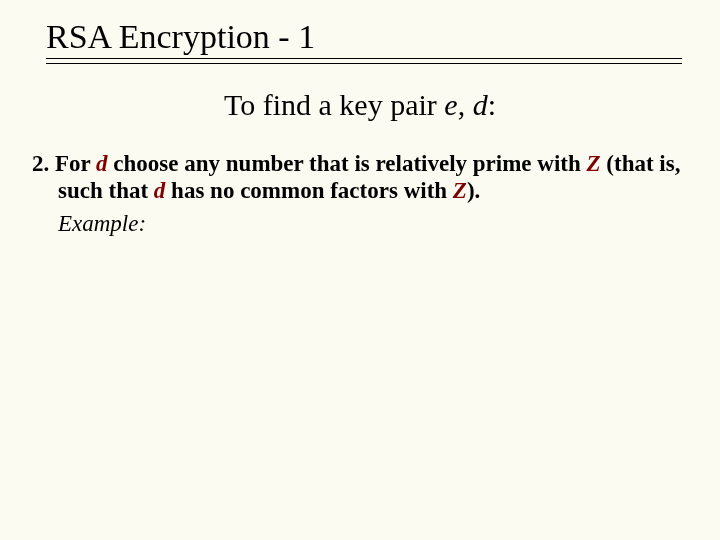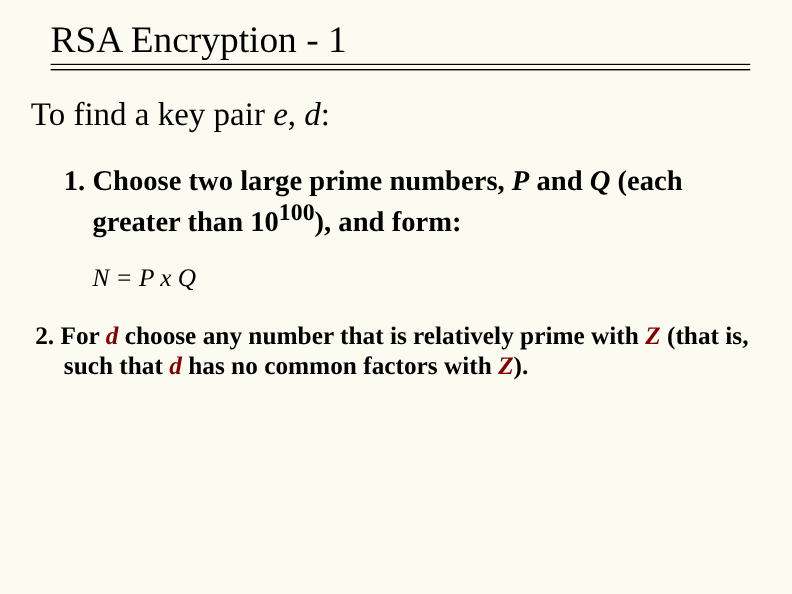--- a/index.html
+++ b/index.html
@@ -32,20 +32,21 @@
       linear-gradient(to bottom,
         #000 0, #000 1px,
         transparent 1px, transparent 5px,
         #000 5px, #000 6px);
     margin-top: 0;
     width: 636px;
   }
   .intro {
     font-size: 30px;
     margin: 24px 0 28px 0;
+    text-align: center;
   }
   .step1 {
     font-size: 26px;
     font-weight: 700;
     margin: 0 0 22px 0;
     text-indent: -26px;
     padding-left: 56px;
     line-height: 1.18;
   }
   .formula-block {
@@ -78,28 +79,25 @@
 
   <div class="title-wrap">
     <h1 class="title">RSA Encryption - 1</h1>
     <div class="title-underline"></div>
   </div>
 
   <p class="intro">
     <span>To find a key pair </span><span class="ital">e</span><span>, </span><span class="ital">d</span><span>:</span>
   </p>
 
-  <p class="step1">
-    <span>1.  </span><span>Choose two large prime numbers, </span><span class="ital">P</span><span> and </span><span class="ital">Q</span><span> (each greater than 10</span><sup>100</sup><span>), and form:</span>
-  </p>
 
   <div class="formula-block">
-    <div>N = P x Q</div>
   </div>
 
   <p class="step2">
     <span>2. </span><span>For </span><span class="ital maroon">d</span><span> choose any number that is relatively prime with </span><span class="ital maroon">Z</span><span> (that is, such that </span><span class="ital maroon">d</span><span> has no common factors with </span><span class="ital maroon">Z</span><span>).</span>
   </p>
 
   <div class="example-block">
+    <div>Example:</div>
   </div>
 
 </div>
 
 </body></html>

